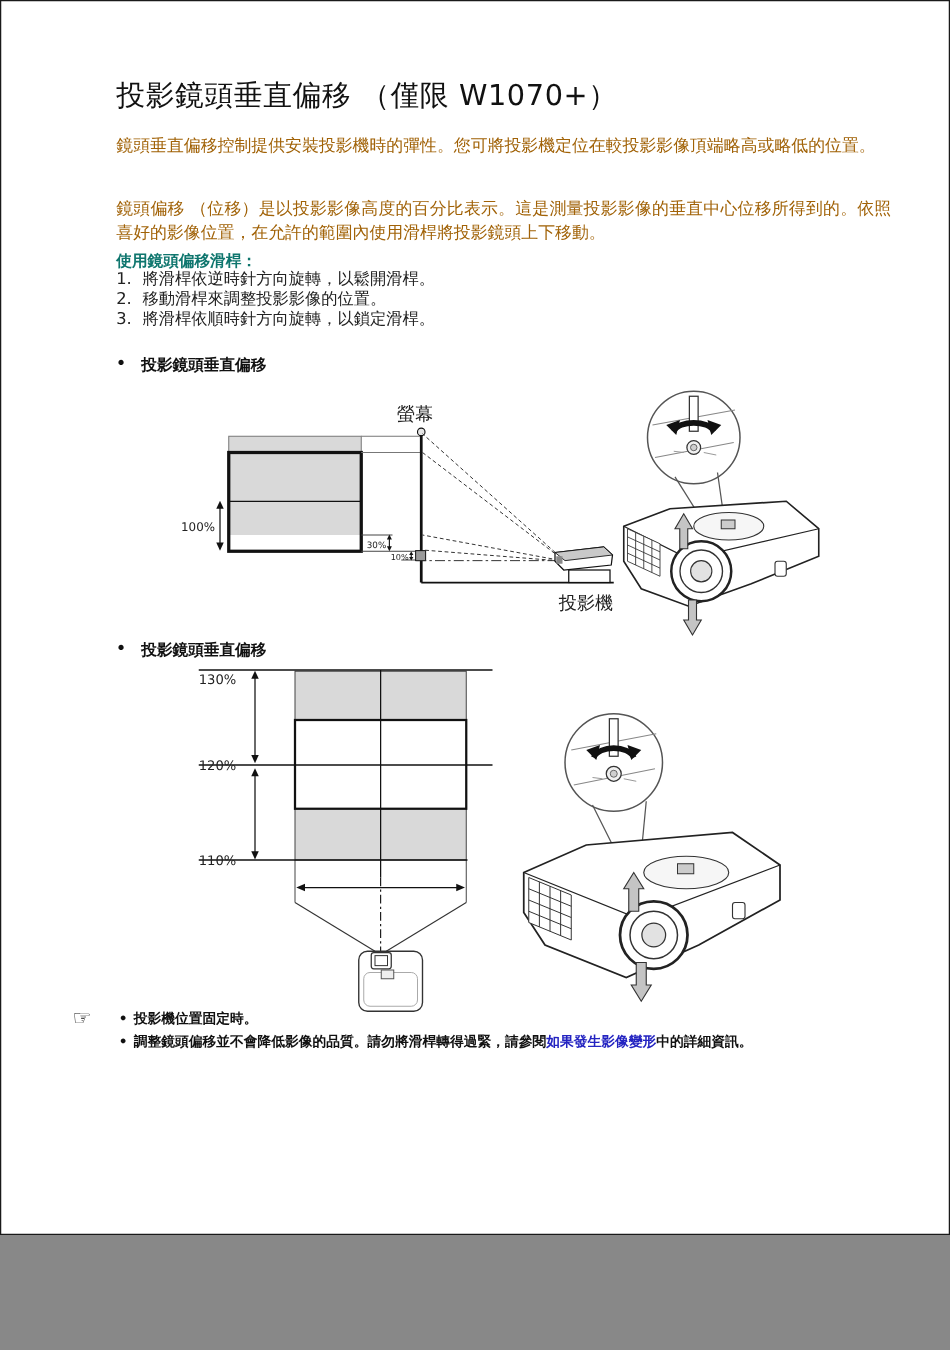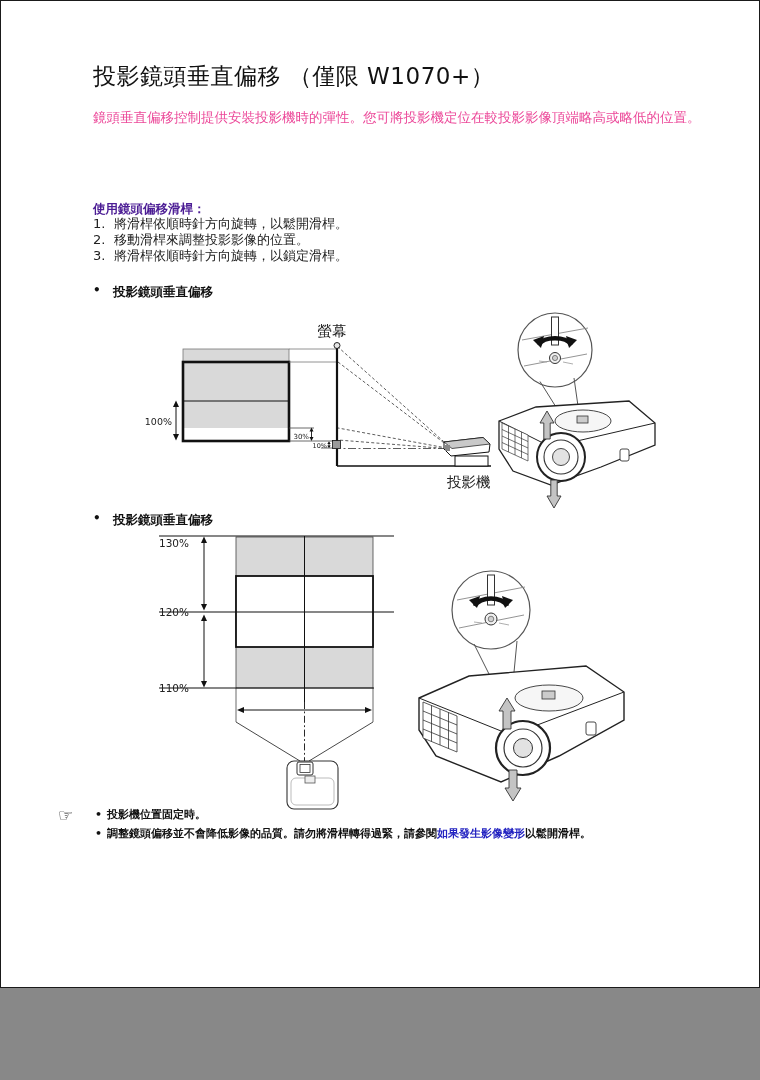--- a/index.html
+++ b/index.html
@@ -3,23 +3,23 @@
 <meta charset="utf-8">
 <style>
   html,body{margin:0;padding:0;background:#888;}
   .page{
     position:relative; width:760px; height:988px; background:#fff;
     border:1px solid #1a1a1a; box-sizing:border-box; overflow:hidden;
     font-family:"DejaVu Sans","Liberation Sans",sans-serif; color:#1c1c1c;
   }
   .abs{position:absolute;}
   h1.title{position:absolute; left:92px; top:60px; margin:0; font-size:23px; font-weight:500; letter-spacing:0.5px; color:#111;}
-  .body-par{position:absolute; left:92px; width:620px; margin:0; font-size:13.5px; line-height:19px; color:#ec4899; text-align:justify;}
+  .body-par{position:absolute; left:92px; width:620px; margin:0; font-size:13.5px; line-height:19px; color:#a16207; text-align:justify;}
   .p1{top:107px;} .p2{top:157px;}
-  .bold-sub{position:absolute; left:92px; font-size:12.5px; font-weight:700; color:#4c1d95;}
+  .bold-sub{position:absolute; left:92px; font-size:12.5px; font-weight:700; color:#0f766e;}
   .steps{position:absolute; left:92px; top:215px; font-size:13px; color:#222;}
   .steps .row{display:flex; height:16px; line-height:16px;}
   .steps .num{width:21px;}
   .bullet-head{position:absolute; font-size:12.5px; font-weight:700; color:#111;}
   .bullet-head .dot{position:absolute; left:0; top:-1px; font-size:12px;}
   .bullet-head .lbl{margin-left:20px; display:inline-block;}
   svg text{font-family:"DejaVu Sans","Liberation Sans",sans-serif; fill:#222;}
   .notes{position:absolute; left:0; top:806px; width:760px; font-size:11px; font-weight:700; color:#111;}
   .notes .nrow{position:relative; padding-left:106px; line-height:15px; margin-bottom:4px; width:600px;}
   .notes .nbul{position:absolute; left:94px; top:0;}
@@ -37,27 +37,28 @@
   .wm-copy{font-size:9.5px; font-weight:700; line-height:13px;}
 </style>
 </head>
 <body>
 
 <div class="page">
 
   <h1 class="title">投影鏡頭垂直偏移 （僅限 W1070+）</h1>
 
   <p class="body-par p1">鏡頭垂直偏移控制提供安裝投影機時的彈性。您可將投影機定位在較投影影像頂端略高或略低的位置。</p>
+  <p class="body-par p2">鏡頭偏移 （位移）是以投影影像高度的百分比表示。這是測量投影影像的垂直中心位移所得到的。依照喜好的影像位置，在允許的範圍內使用滑桿將投影鏡頭上下移動。</p>
 
   <div class="bold-sub" style="top:200px;">使用鏡頭偏移滑桿：</div>
 
   <div class="steps">
     <div class="row">
       <span class="num">1.</span>
-      <span>將滑桿依順時針方向旋轉，以鬆開滑桿。</span>
+      <span>將滑桿依逆時針方向旋轉，以鬆開滑桿。</span>
     </div>
     <div class="row">
       <span class="num">2.</span>
       <span>移動滑桿來調整投影影像的位置。</span>
     </div>
     <div class="row">
       <span class="num">3.</span>
       <span>將滑桿依順時針方向旋轉，以鎖定滑桿。</span>
     </div>
   </div>
@@ -248,21 +249,21 @@
   </svg>
 
   <span class="note-icon">☞</span>
   <div class="notes">
     <div class="nrow">
       <span class="nbul">•</span>
       <span>投影機位置固定時。</span>
     </div>
     <div class="nrow">
       <span class="nbul">•</span>
-      <span>調整鏡頭偏移並不會降低影像的品質。請勿將滑桿轉得過緊，請參閱</span><span class="doc-link">如果發生影像變形</span><span>以鬆開滑桿。</span>
+      <span>調整鏡頭偏移並不會降低影像的品質。請勿將滑桿轉得過緊，請參閱</span><span class="doc-link">如果發生影像變形</span><span>中的詳細資訊。</span>
     </div>
   </div>
 
   <div class="footer">
     <span class="sec">安裝</span>
     <span class="pg">15</span>
   </div>
 
 
 </div>

